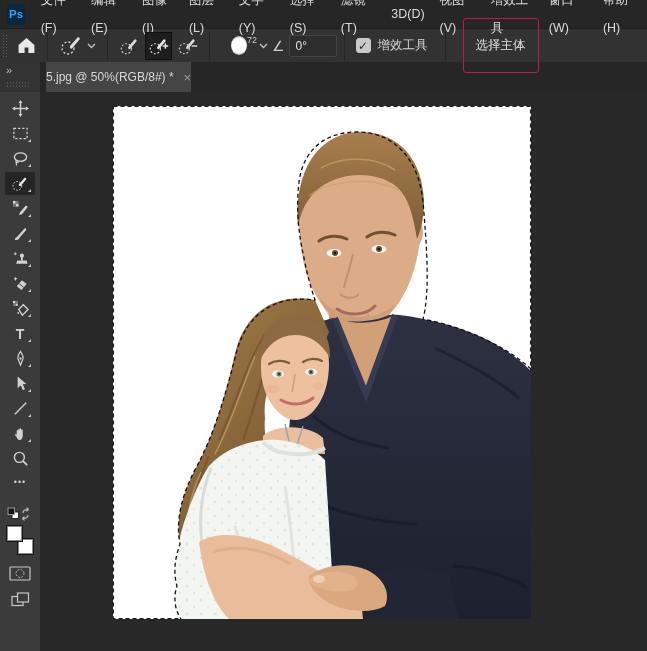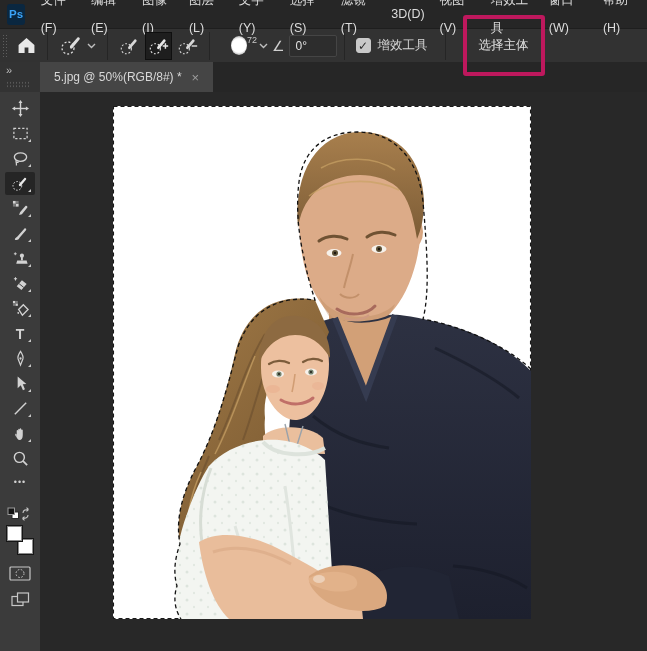--- a/index.html
+++ b/index.html
@@ -26,30 +26,30 @@
   .brush-size-label { font-size:9px; color:#c8c8c8; margin-top:-1px; }
   .chev { margin:0 2px; display:flex; align-items:center; }
   .angle-glyph { font-size:14px; color:#cfcfcf; margin:0 4px 0 2px; }
   .angle-field { width:48px; height:22px; background:#2d2d2d; border:1px solid #454545; border-radius:2px;
                  font-size:12px; color:#e0e0e0; display:flex; align-items:center; padding-left:6px; }
   .check-row { display:flex; align-items:center; margin-left:4px; }
   .checkbox { width:15px; height:15px; border:1px solid #8f8f8f; border-radius:3px; background:transparent;
               display:flex; align-items:center; justify-content:center; font-size:12px; color:transparent; }
   .checkbox.checked { background:#c9c9c9; border-color:#c9c9c9; color:#2b2b2b; font-weight:bold; }
   .check-label { font-size:12.5px; margin:0 10px 0 7px; }
-  .select-subject { margin-left:10px; border:4px solid #be185d; border-radius:3px; background:transparent;
+  .select-subject { margin-left:10px; border:1px solid #be185d; border-radius:3px; background:transparent;
                     color:#e3e3e3; font-size:12.5px; padding:18px 12px; font-family:Liberation Mono, monospace; cursor:default; }
 
   
   .tabbar { height:30px; background:#262626; display:flex; align-items:stretch; }
   .panel-top { width:40px; background:#333333; display:flex; flex-direction:column; padding:3px 0 0 6px; }
   .collapse { font-size:11px; color:#bdbdbd; line-height:11px; letter-spacing:-1px; }
   .tab-grip { width:24px; height:7px; margin-top:5px;
               background-image:radial-gradient(#585858 0.8px, transparent 1px); background-size:3px 3.5px; }
-  .doc-tab { background:#454545; display:flex; align-items:center; padding:0 14px; gap:10px; }
+  .doc-tab { background:#454545; display:flex; align-items:center; padding:0 0; gap:10px;margin-left:6px; }
   .tab-title { font-size:12px; color:#d8d8d8; }
   .tab-close { font-size:13px; color:#9c9c9c; }
 
   
   .main { position:absolute; top:92px; left:0; right:0; bottom:0; display:flex; }
   .toolbar { width:40px; background:#3b3b3b; display:flex; flex-direction:column; align-items:center; padding-top:4px; flex:none; }
   .tool { width:40px; height:25px; display:flex; align-items:center; justify-content:center; position:relative; }
   .tool .tile { width:30px; height:23px; display:flex; align-items:center; justify-content:center; border-radius:2px; position:relative; }
   .tool.active .tile { background:#252525; }
   .tool .fly { position:absolute; right:4px; bottom:3px; width:0; height:0;

